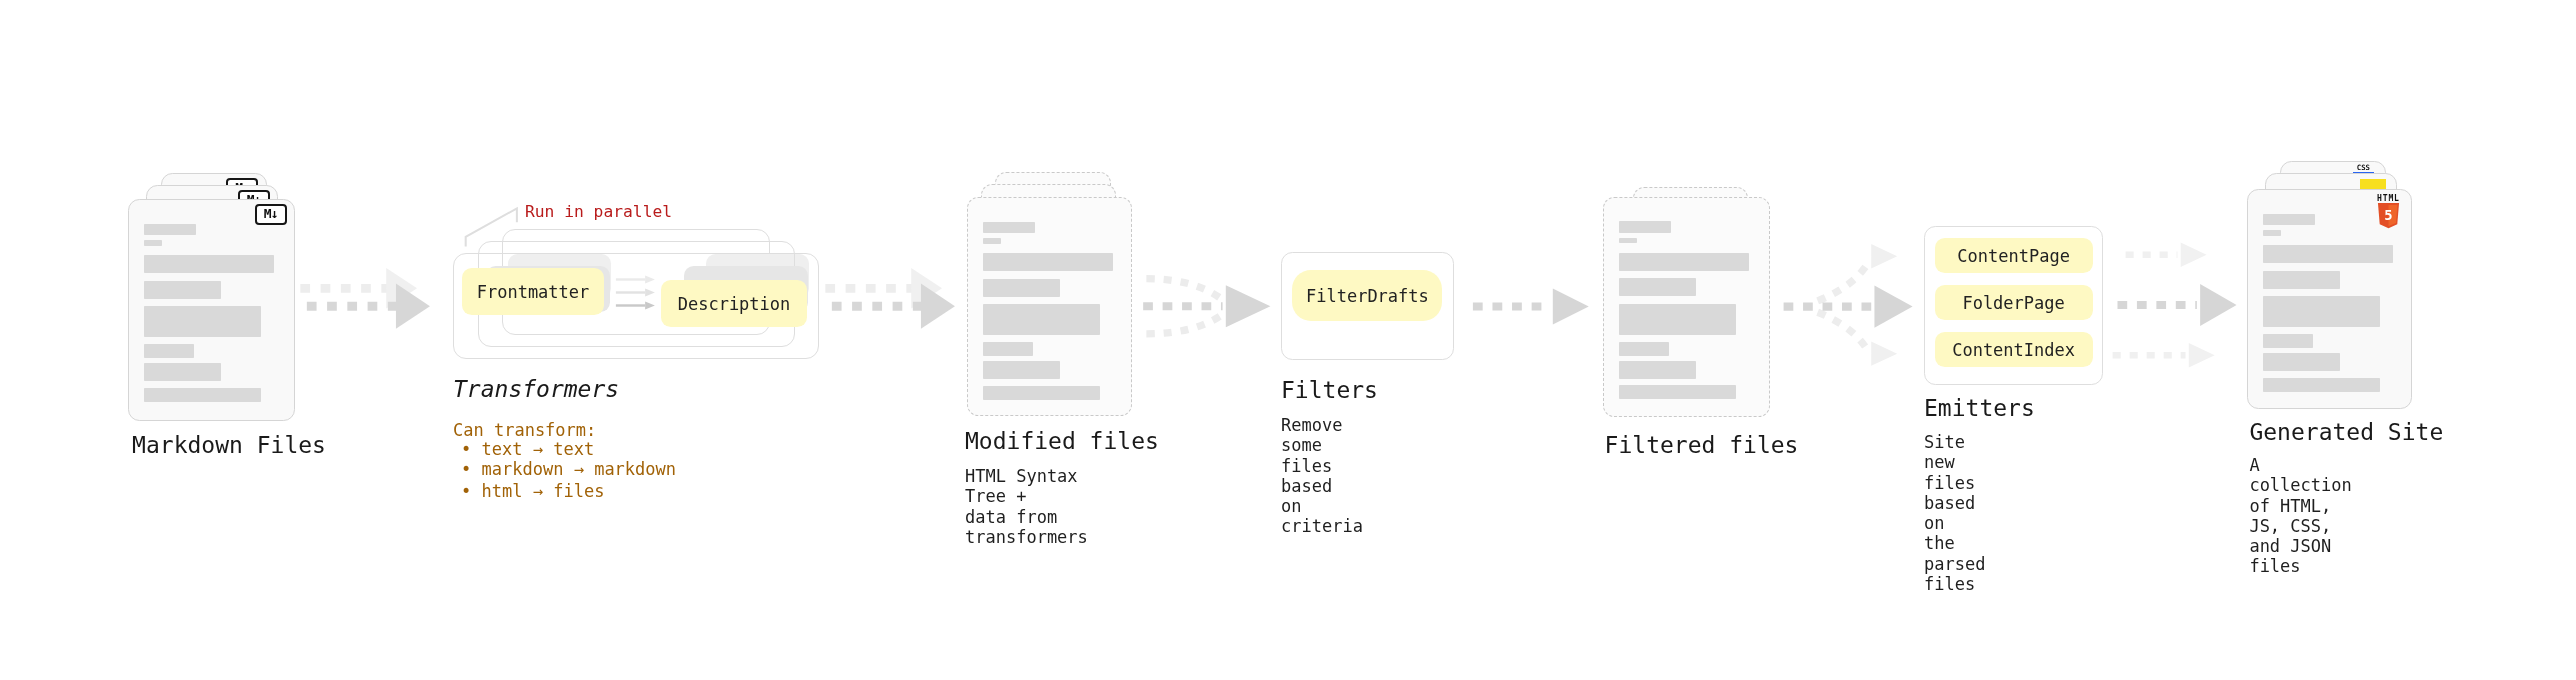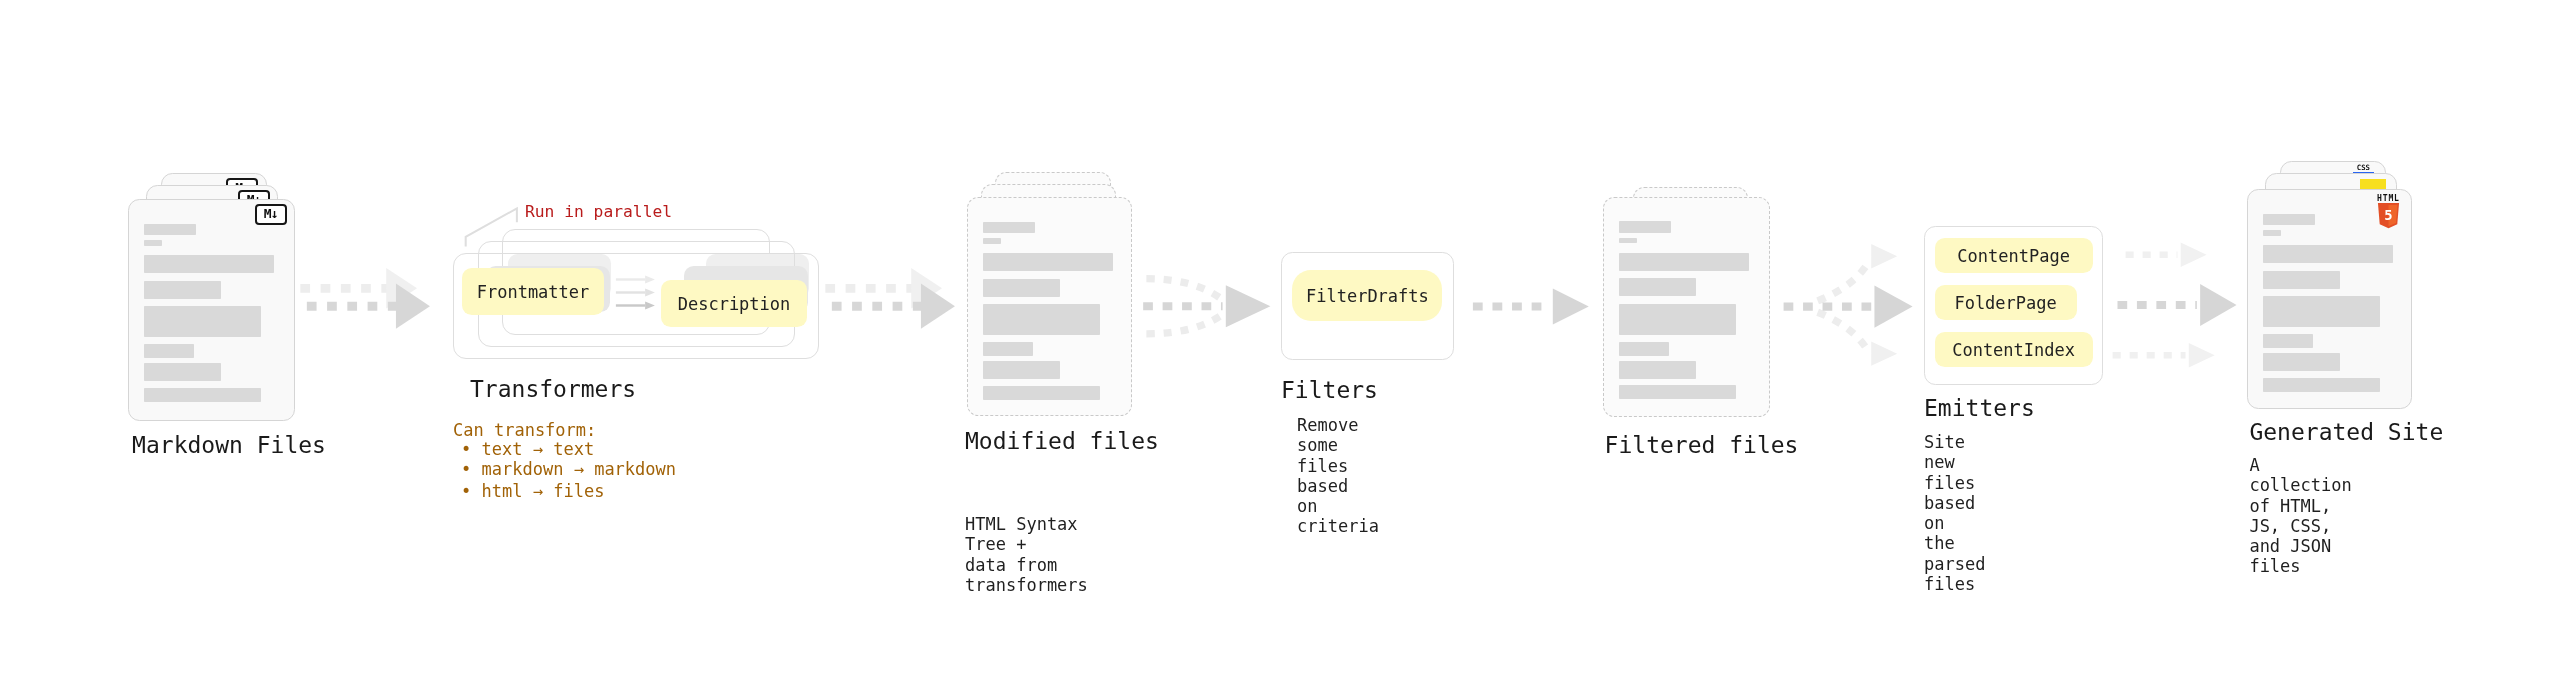--- a/index.html
+++ b/index.html
@@ -122,21 +122,21 @@
     <svg class="abs" style="left:161px; top:70px;" width="46" height="39" viewBox="0 0 56 48">
       <line x1="2" y1="8" x2="38" y2="8" stroke="#eaeaea" stroke-width="3"></line>
         <polygon points="38,3 50,8 38,13" fill="#eaeaea"></polygon>
       <line x1="2" y1="24" x2="38" y2="24" stroke="#e2e2e2" stroke-width="3"></line>
         <polygon points="38,19 50,24 38,29" fill="#e2e2e2"></polygon>
       <line x1="2" y1="40" x2="38" y2="40" stroke="#c9c9c9" stroke-width="3"></line>
         <polygon points="38,35 50,40 38,45" fill="#c9c9c9"></polygon>
     </svg>
     <div class="chip" style="left:208px; top:77px; width:146px; height:47px;">Description</div>
 
-    <div class="heading" style="left:17px; top:174px;">Transformers</div>
+    <div class="heading" style="left:0; top:174px;font-style:italic;">Transformers</div>
     <div class="bullet" style="left:0; top:217px;">Can transform:</div>
     <div class="bullet" style="left:8.1px; top:236px;">• text → text</div>
     <div class="bullet" style="left:8.1px; top:256px;">• markdown → markdown</div>
     <div class="bullet" style="left:8.1px; top:278px;">• html → files</div>
   </div>
 
   <svg class="abs" style="left:822px; top:260px;" width="142" height="81" viewBox="0 0 175 100">
     <line x1="4" y1="35" x2="112" y2="35" stroke="#ededed" stroke-width="11" stroke-dasharray="12 13"></line>
     <polygon points="110,10 148,35 110,60" fill="#f0f0f0"></polygon>
     <line x1="12" y1="57" x2="124" y2="57" stroke="#d7d7d7" stroke-width="11" stroke-dasharray="12 13"></line>
@@ -152,36 +152,36 @@
           <div class="bar b2"></div>
           <div class="bar b3"></div>
           <div class="bar b4"></div>
         <div class="bar b5"></div>
           <div class="bar b6"></div>
           <div class="bar b7"></div>
           <div class="bar b8"></div>
       </div>
     </div>
     <div class="heading" style="left:0; top:257px;">Modified files</div>
-    <div class="sub" style="left:0; top:294px;margin-top:48px;">HTML Syntax Tree +
+    <div class="sub" style="left:0; top:294px;">HTML Syntax Tree +
 data from transformers</div>
   </div>
 
   <svg class="abs" style="left:1138px; top:269px;" width="140" height="77" viewBox="0 0 172 95">
     <path d="M10,12 Q70,12 104,38" fill="none" stroke="#ececec" stroke-width="9" stroke-dasharray="10 11"></path>
     <path d="M10,80 Q70,80 104,56" fill="none" stroke="#ececec" stroke-width="9" stroke-dasharray="10 11"></path>
     <line x1="6" y1="46" x2="104" y2="46" stroke="#d6d6d6" stroke-width="10" stroke-dasharray="12 12"></line>
     <polygon points="108,20 163,46 108,72" fill="#d6d6d6"></polygon>
   </svg>
 
   <div class="group" style="left:1281px; top:252px;">
     <div class="box filled" style="left:0; top:0; width:173px; height:108px; border-radius:11.4px;"></div>
     <div class="chip" style="left:11.4px; top:18px; width:150px; height:51px;border-radius:19px;">FilterDrafts</div>
     <div class="heading" style="left:0; top:126px;">Filters</div>
-    <div class="sub" style="left:16px; top:163px;">Remove some files based
+    <div class="sub" style="left:0; top:163px;">Remove some files based
 on criteria</div>
   </div>
 
   <svg class="abs" style="left:1468px; top:286px;" width="124" height="41" viewBox="0 0 152 50">
     <line x1="6" y1="25" x2="100" y2="25" stroke="#d6d6d6" stroke-width="10" stroke-dasharray="12 12"></line>
     <polygon points="104,3 148,25 104,47" fill="#d6d6d6"></polygon>
   </svg>
 
   <div class="group" style="left:1603px; top:187px;">
     <div class="doc dashed" style="left:30px; top:0; width:115px; height:57px;"></div>
@@ -205,21 +205,21 @@
     <polygon points="112,10 144,25 112,40" fill="#f0f0f0"></polygon>
     <path d="M46,94 Q92,112 110,145" fill="none" stroke="#ededed" stroke-width="9" stroke-dasharray="10 11"></path>
     <polygon points="112,130 144,145 112,160" fill="#f0f0f0"></polygon>
     <line x1="4" y1="87" x2="112" y2="87" stroke="#d6d6d6" stroke-width="10" stroke-dasharray="12 12"></line>
     <polygon points="116,61 163,87 116,113" fill="#d6d6d6"></polygon>
   </svg>
 
   <div class="group" style="left:1924px; top:226px;">
     <div class="box filled" style="left:0; top:0; width:179px; height:159px; border-radius:11.4px;"></div>
     <div class="chip" style="left:10.6px; top:12.2px; width:158px; height:35px;">ContentPage</div>
-    <div class="chip" style="left:10.6px; top:59px; width:142px; height:35px;">FolderPage</div>
+    <div class="chip" style="left:10.6px; top:59px; width:158px; height:35px;">FolderPage</div>
     <div class="chip" style="left:10.6px; top:106px; width:158px; height:35px;">ContentIndex</div>
     <div class="heading" style="left:0; top:170px;">Emitters</div>
     <div class="sub" style="left:0; top:206px;">Site new files based on
 the parsed files</div>
   </div>
 
   <svg class="abs" style="left:2111px; top:236px;" width="128" height="138" viewBox="0 0 158 170">
     <line x1="18" y1="23" x2="82" y2="23" stroke="#f0f0f0" stroke-width="8" stroke-dasharray="10 11"></line>
     <polygon points="86,8 118,23 86,38" fill="#f1f1f1"></polygon>
     <line x1="8" y1="85" x2="106" y2="85" stroke="#d6d6d6" stroke-width="10" stroke-dasharray="12 12"></line>

